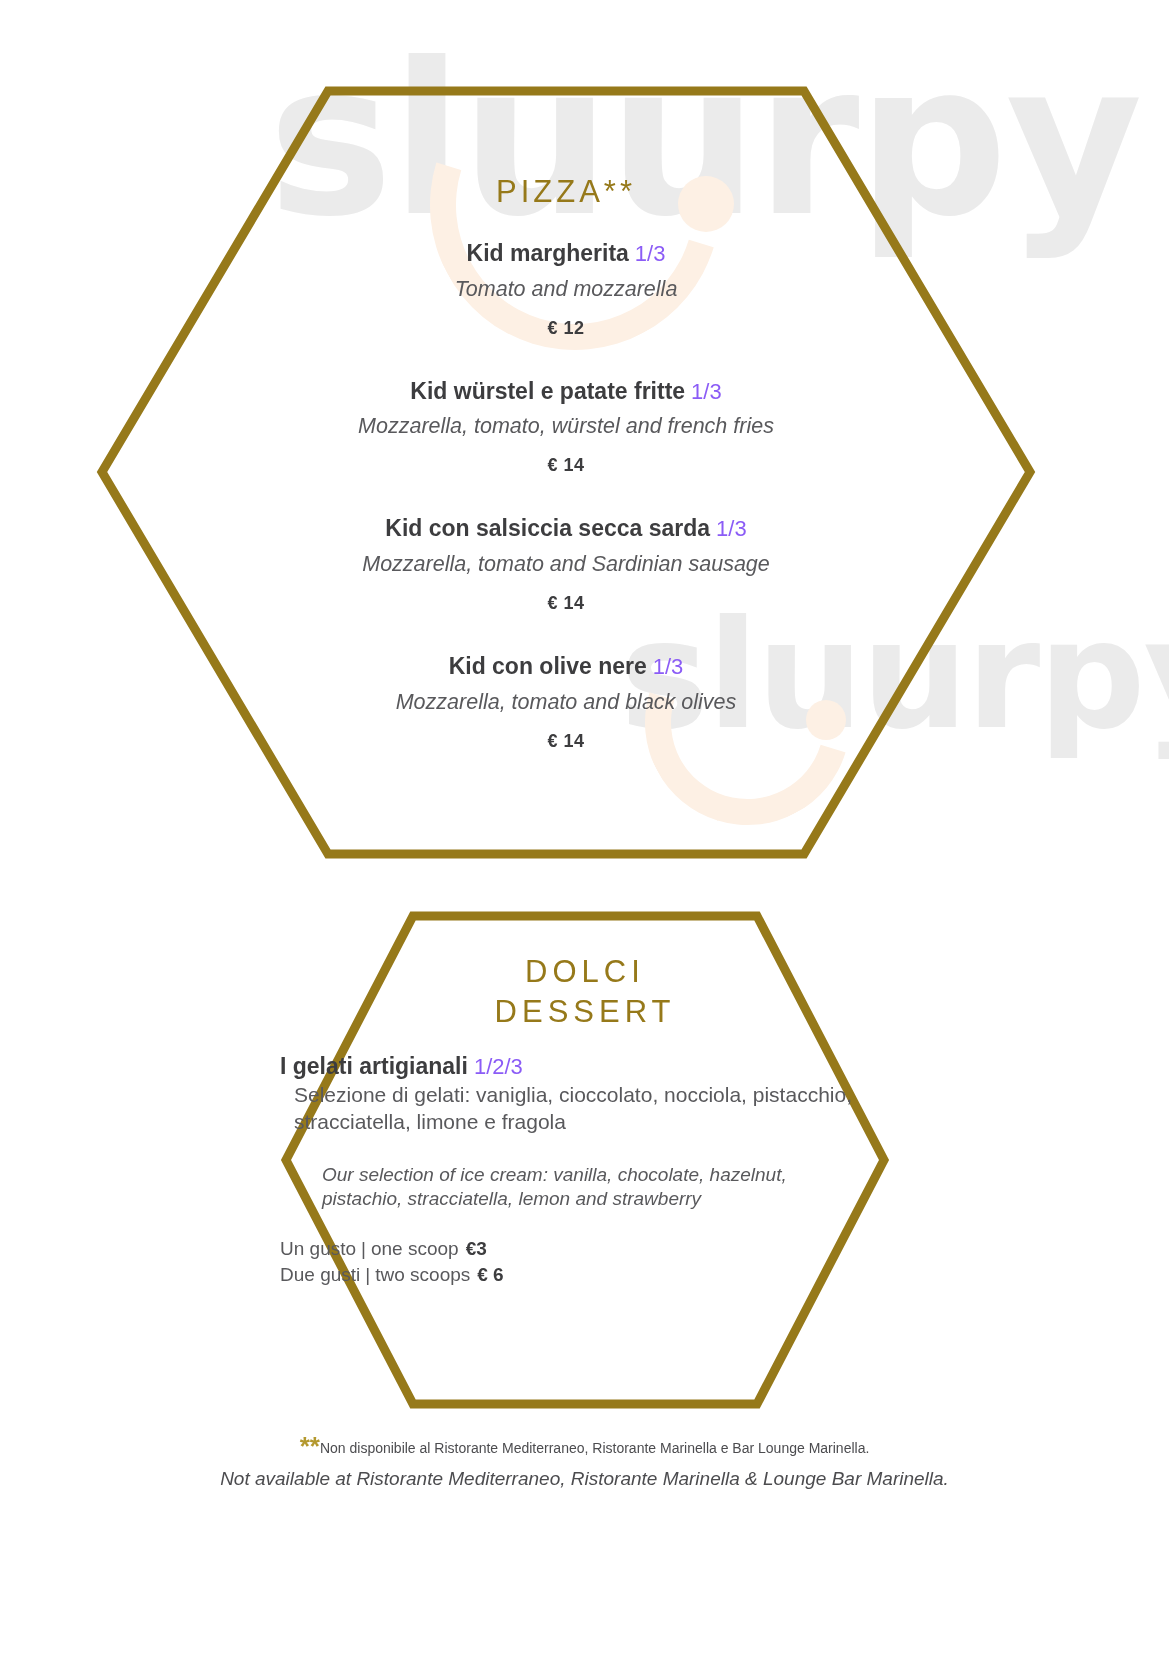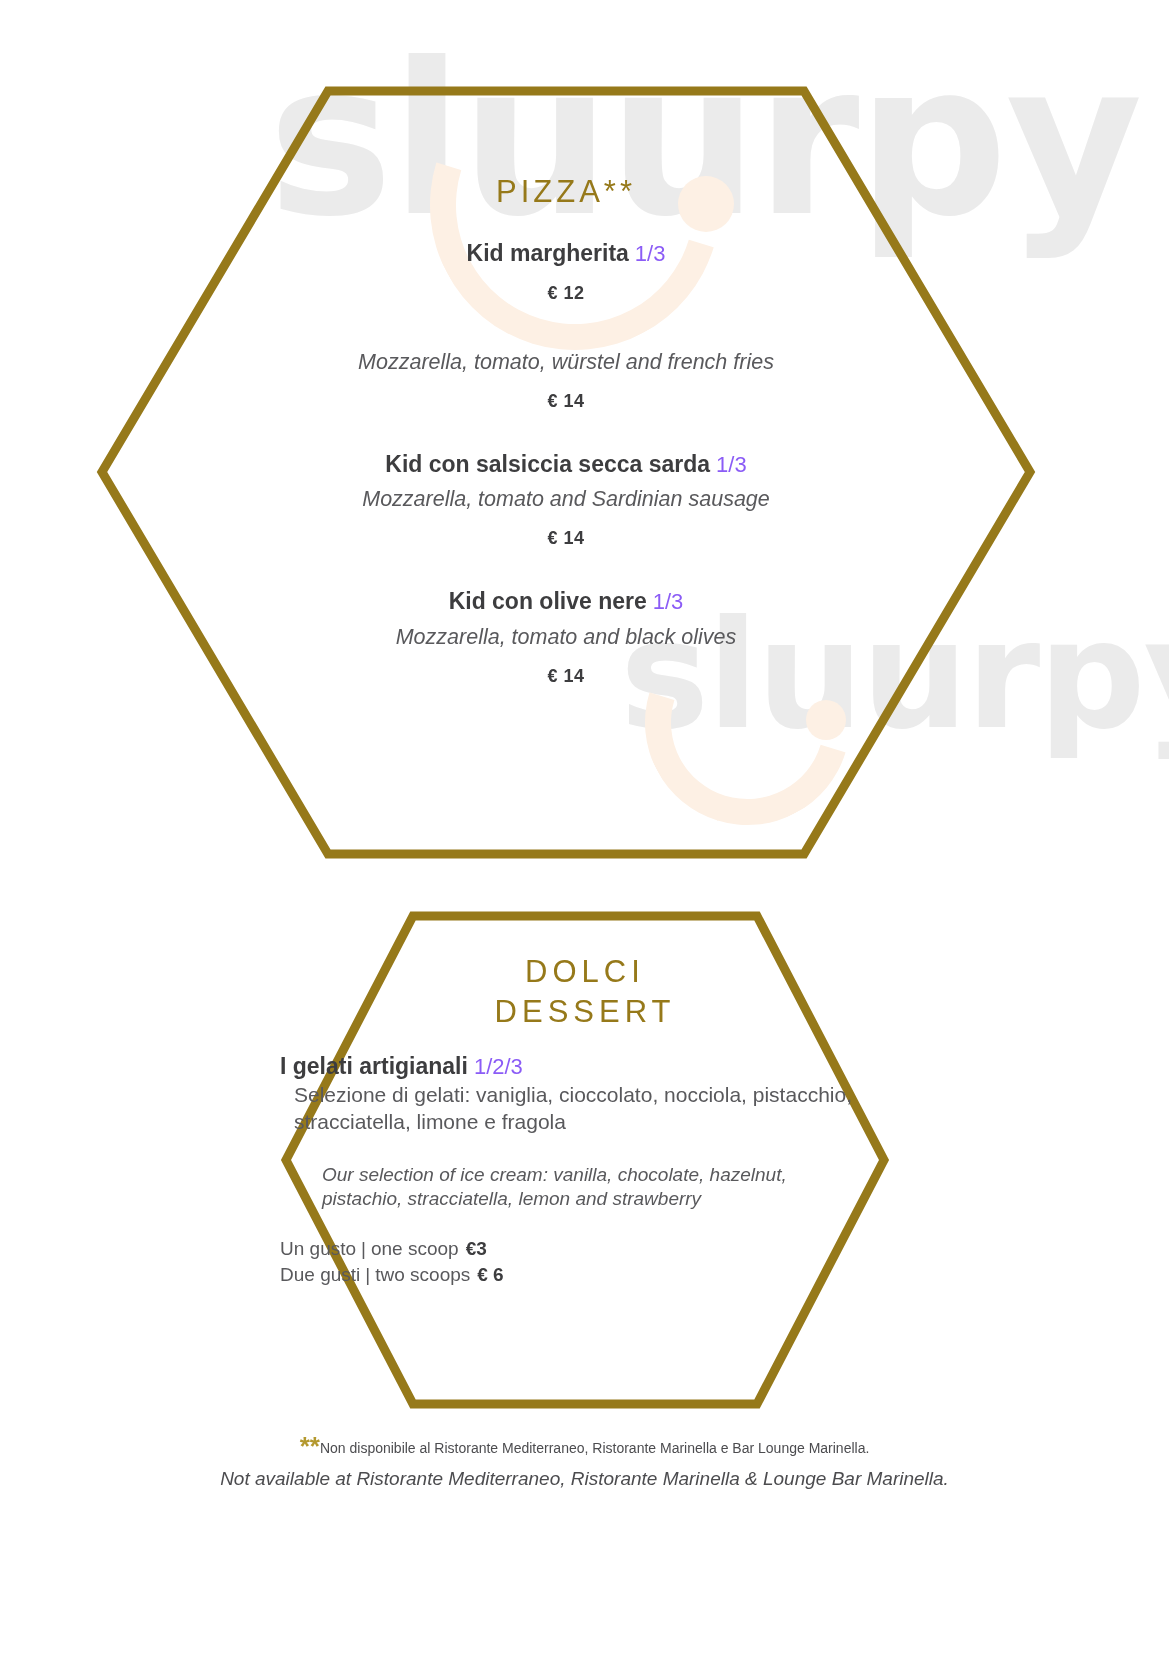--- a/index.html
+++ b/index.html
@@ -194,24 +194,28 @@
 
     <div class="hex-content">
       <div class="section-title" id="pizza-title">PIZZA**</div>
 
       <div class="items" id="pizza-items">
 
         <div class="item">
           <div class="item-head">
             <span>Kid margherita</span><span class="portion">1/3</span>
           </div>
+          <div class="item-desc">Tomato and mozzarella</div>
           <div class="item-price">€ 12</div>
         </div>
 
         <div class="item">
+          <div class="item-head">
+            <span>Kid würstel e patate fritte</span><span class="portion">1/3</span>
+          </div>
           <div class="item-desc">Mozzarella, tomato, würstel and french fries</div>
           <div class="item-price">€ 14</div>
         </div>
 
         <div class="item">
           <div class="item-head">
             <span>Kid con salsiccia secca sarda</span><span class="portion">1/3</span>
           </div>
           <div class="item-desc">Mozzarella, tomato and Sardinian sausage</div>
           <div class="item-price">€ 14</div>

